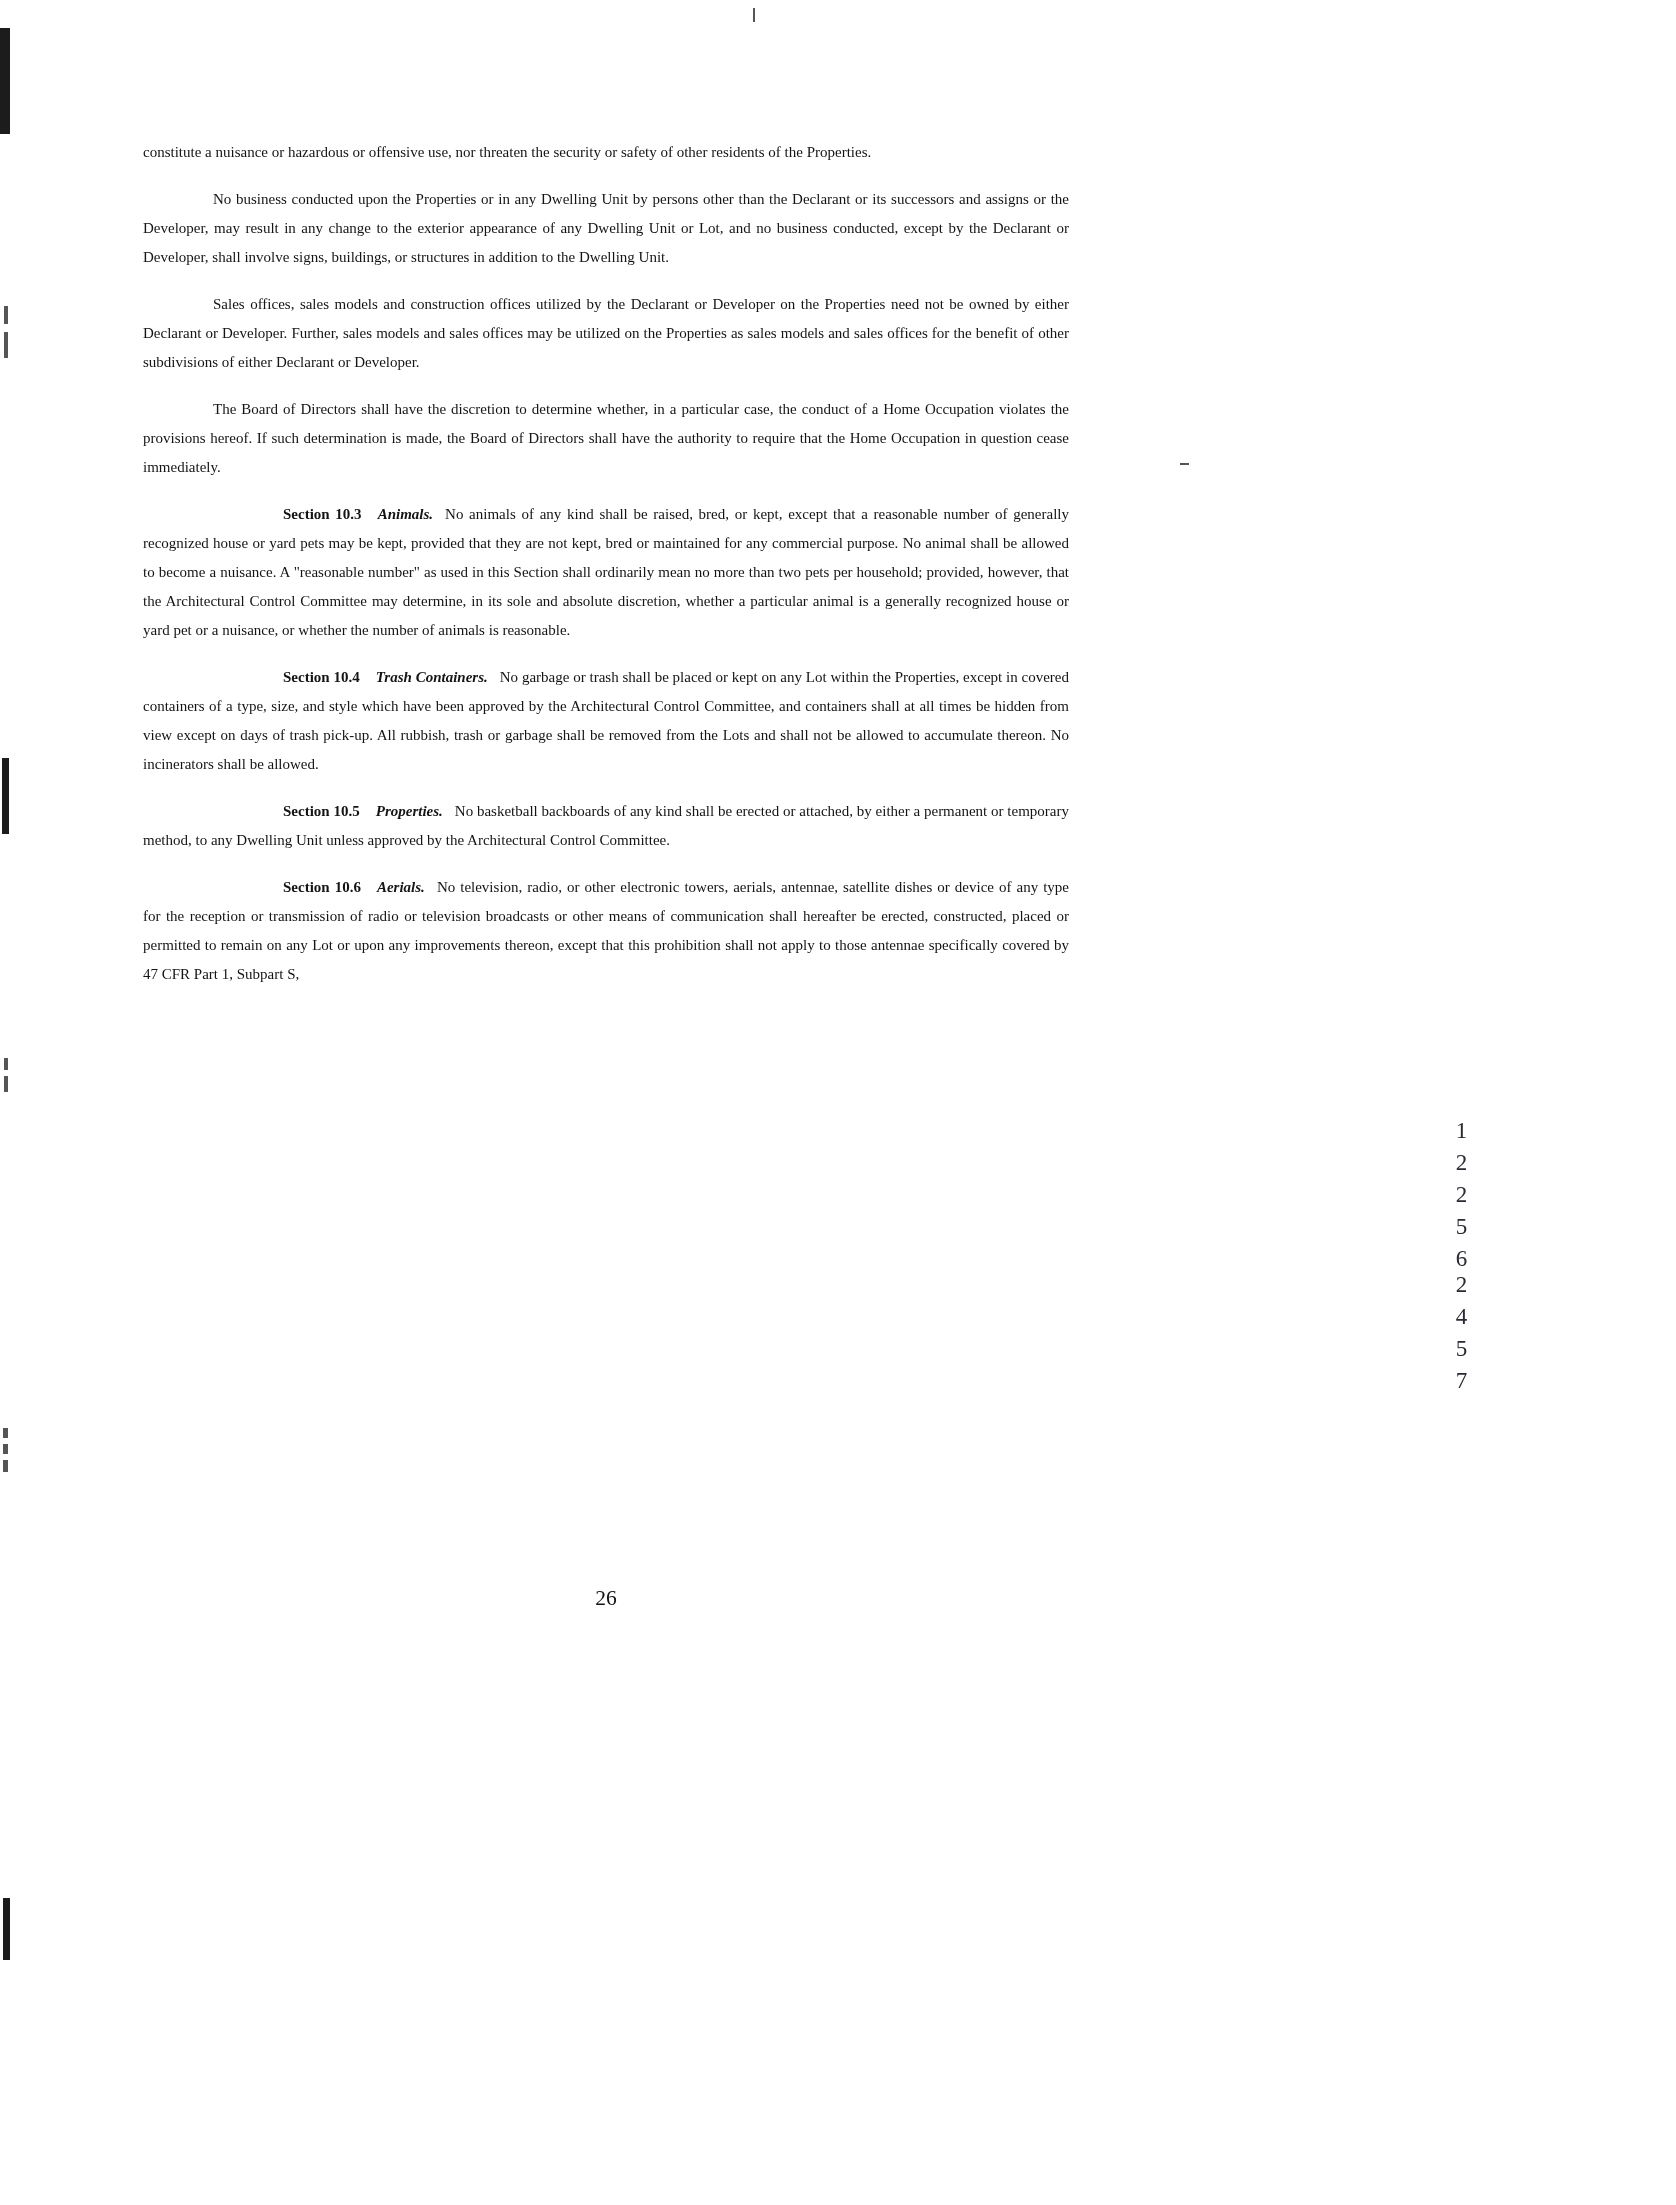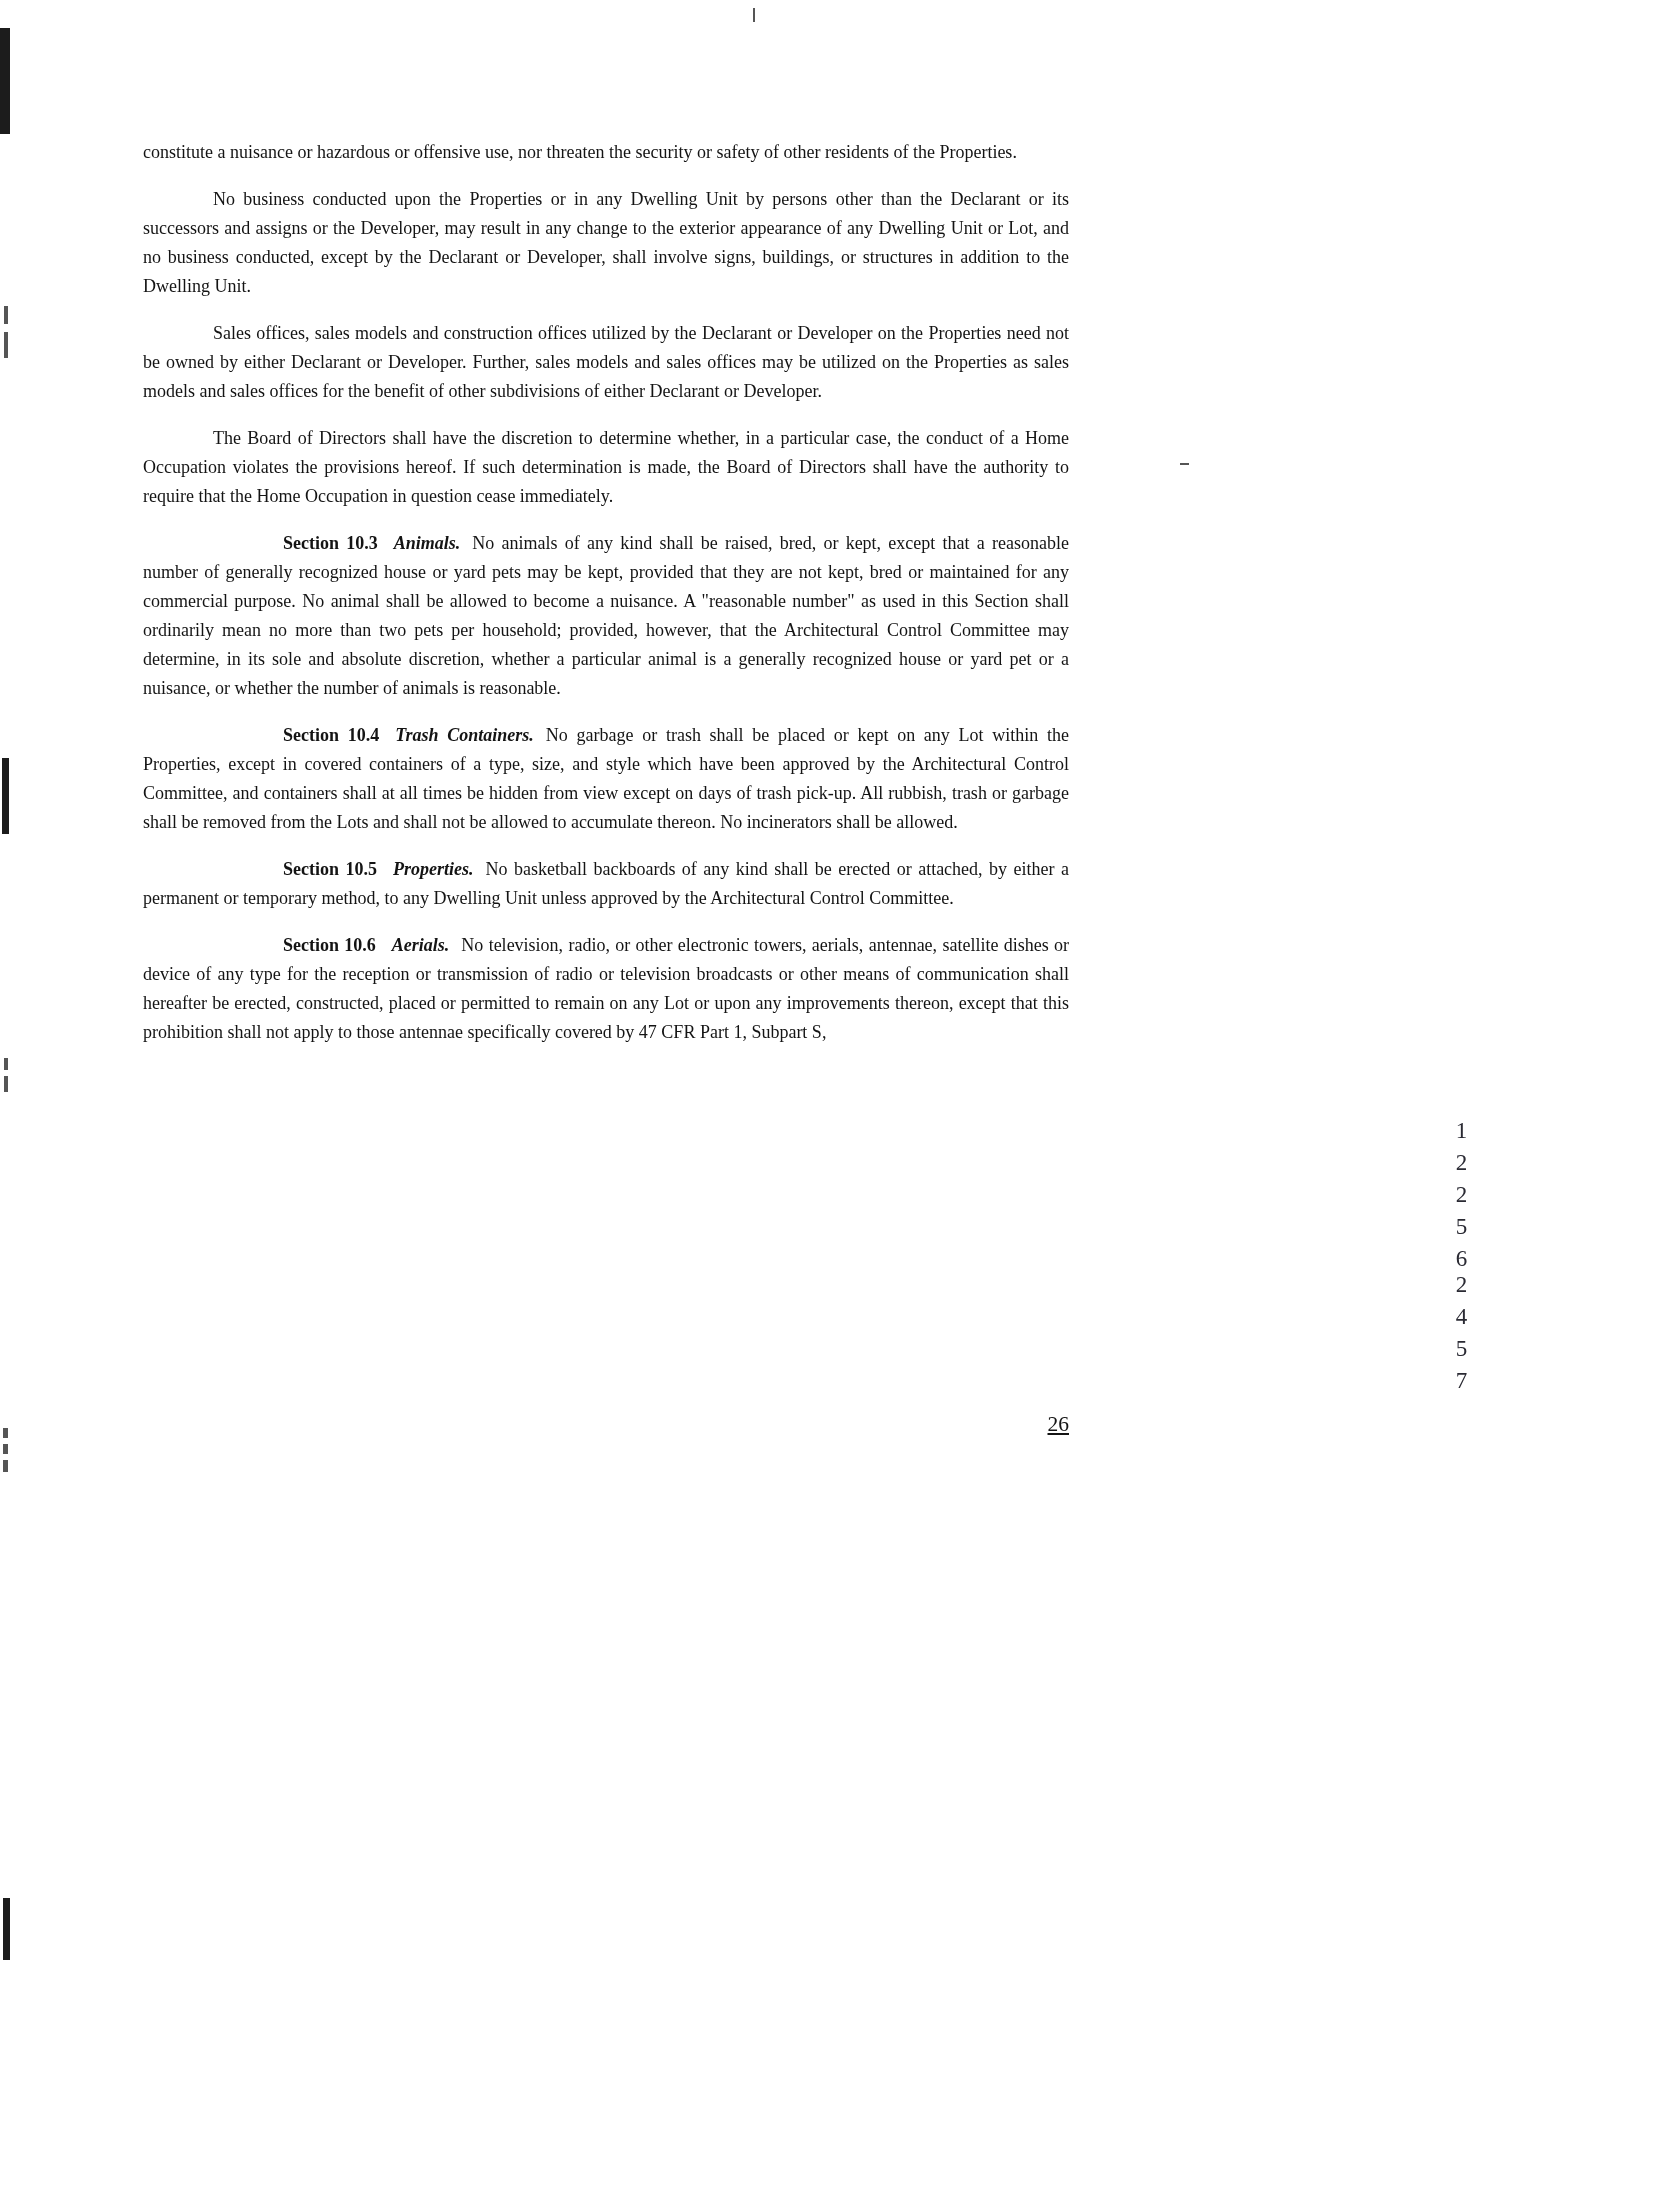--- a/index.html
+++ b/index.html
@@ -18,21 +18,21 @@
   .page {
     position: absolute;
     inset: 0;
     background: #ffffff;
   }
   .text-block {
     position: absolute;
     left: 143px;
     top: 138px;
     width: 926px;
-    font-size: 18px;
+    font-size: 15px;
     line-height: 29px;
     text-align: justify;
     text-justify: inter-word;
   }
   .text-block p {
     margin: 0 0 18px 0;
   }
   p.indent1 { text-indent: 70px; }
   p.indent2 { text-indent: 140px; }
   .sec-num {
@@ -40,25 +40,24 @@
     margin-right: 16px;
   }
   .sec-title {
     font-weight: bold;
     margin-right: 12px;
     font-style: italic;
   }
   .page-number {
     position: absolute;
     left: 143px;
-    top: 1412px;
+    top: 1586px;
     width: 926px;
-    text-align: right;
+    text-align: center;
     font-size: 21.5px;
-    text-decoration: underline;
   }
   .stamp {
     position: absolute;
     left: 1448px;
     writing-mode: vertical-rl;
     text-orientation: upright;
     font-size: 23px;
     letter-spacing: 7px;
     color: #2a2a33;
     font-family: "Liberation Serif", serif;

